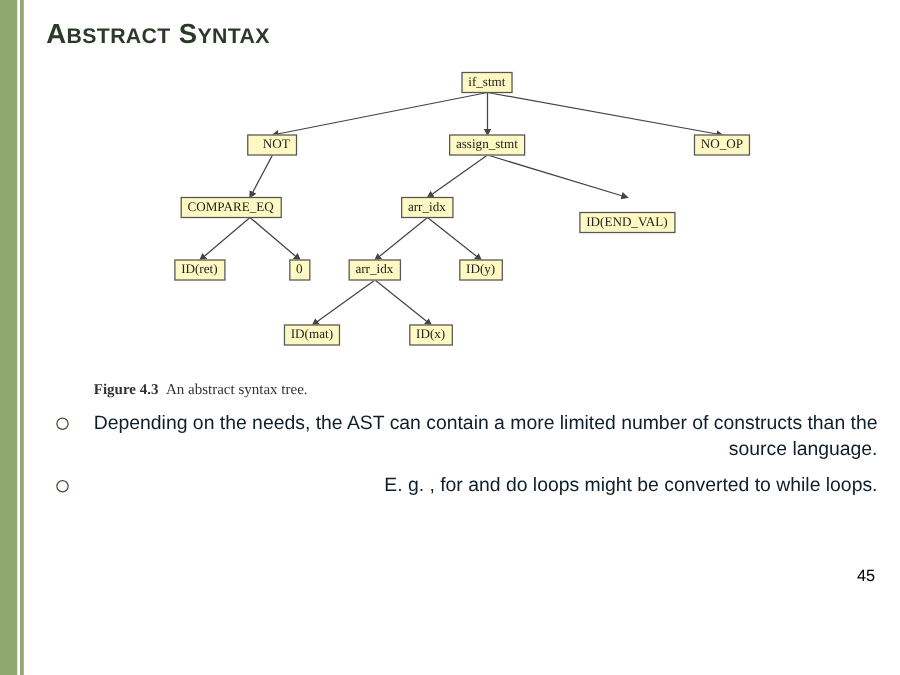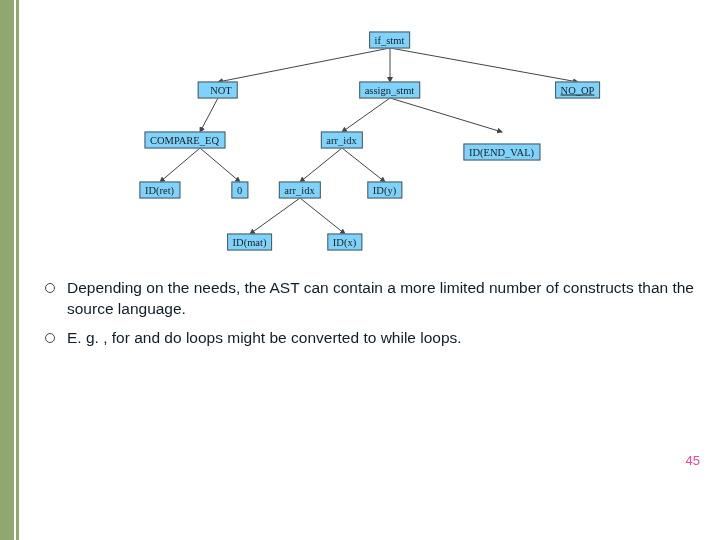--- a/index.html
+++ b/index.html
@@ -5,39 +5,43 @@
   * { box-sizing: border-box; margin: 0; padding: 0; }
   html, body { width: 720px; height: 540px; font-family: Arial, Helvetica, sans-serif; }
   body { display: flex; background: #fff; position: relative; }
   .sidebar { width: 14px; height: 100%; background: #8fa86f; flex-shrink: 0; }
   .gap { width: 2px; height: 100%; background: #fff; flex-shrink: 0; }
   .stripe { width: 3px; height: 100%; background: #8fa86f; flex-shrink: 0; }
   .content { flex: 1; padding: 14px 18px 10px 18px; position: relative; }
   .title { font-size: 22px; letter-spacing: 0.3px; color: #2c3a2a; font-weight: bold; }
   .title .smallcap { font-size: 17px; vertical-align: baseline; }
   .tree-area { position: relative; width: 560px; height: 250px; margin: 10px auto 4px auto; }
-  .node { position: absolute; font-family: "Times New Roman", serif; font-size: 10.5px; color: #222; border: 1px solid #555; padding: 2px 5px; background: #7dd3fc; white-space: nowrap; transform: translate(-50%, -50%); }
+  .node { position: absolute; font-family: "Times New Roman", serif; font-size: 10.5px; color: #222; border: 1px solid #555; padding: 2px 5px; background: #fef9c3; white-space: nowrap; transform: translate(-50%, -50%); }
   .caption-row { font-family: "Times New Roman", serif; font-size: 12px; color: #333; margin-left: 38px; margin-top: 0; }
   .caption-row b { font-weight: bold; }
-  .bullets { list-style: none; margin-top: 0; margin-left: 4px; }
+  .bullets { list-style: none; margin-top: 10px; margin-left: 4px; text-align: right; }
   .bullets li { position: relative; padding-left: 26px; font-size: 15.5px; line-height: 1.35; color: #0f1e2b; margin-bottom: 8px; font-family: Arial, sans-serif; }
   .bullets li::before { content: ""; position: absolute; left: 4px; top: 5px; width: 8px; height: 8px; border: 1.7px solid #3c4f3a; border-radius: 50%; }
   .bullets em { font-style: italic; }
-  .pagenum { position: absolute; right: 20px; bottom: 72px; font-size: 13px; color: #ec4899; font-family: Arial, sans-serif; }
+  .pagenum { position: absolute; right: 20px; bottom: 72px; font-size: 13px; color: #000000; font-family: Arial, sans-serif; }
   svg.edges { position: absolute; left: 0; top: 0; width: 560px; height: 250px; }
 </style>
 </head>
 <body>
 
 <div class="sidebar"></div>
 <div class="gap"></div>
 <div class="stripe"></div>
 
 <div class="content">
 
+  <div class="title">
+    <span>A</span><span class="smallcap">BSTRACT</span>
+    <span>S</span><span class="smallcap">YNTAX</span>
+  </div>
 
   <div class="tree-area">
     <svg class="edges">
       <defs>
         <marker id="ah" markerWidth="6" markerHeight="6" refX="5" refY="3" orient="auto">
           <path d="M0,0 L6,3 L0,6 Z" fill="#444"></path>
         </marker>
       </defs>
 
       <line x1="300" y1="24" x2="128" y2="58" stroke="#444" stroke-width="1" marker-end="url(#ah)"></line>
@@ -55,35 +59,38 @@
       <line x1="252" y1="124" x2="210" y2="158" stroke="#444" stroke-width="1" marker-end="url(#ah)"></line>
       <line x1="252" y1="124" x2="295" y2="158" stroke="#444" stroke-width="1" marker-end="url(#ah)"></line>
 
       <line x1="210" y1="174" x2="160" y2="210" stroke="#444" stroke-width="1" marker-end="url(#ah)"></line>
       <line x1="210" y1="174" x2="255" y2="210" stroke="#444" stroke-width="1" marker-end="url(#ah)"></line>
     </svg>
 
     <div class="node" style="left:300px; top:16px;">if_stmt</div>
     <div class="node" style="left:128px; top:66px;padding-left:12px;">NOT</div>
     <div class="node" style="left:300px; top:66px;">assign_stmt</div>
-    <div class="node" style="left:488px; top:66px;text-decoration:underline;">NO_OP</div>
+    <div class="node" style="left:488px; top:66px;">NO_OP</div>
 
     <div class="node" style="left:95px; top:116px;">COMPARE_EQ</div>
     <div class="node" style="left:252px; top:116px;">arr_idx</div>
     <div class="node" style="left:412px; top:116px;margin-top:12px;">ID(END_VAL)</div>
 
     <div class="node" style="left:70px; top:166px;">ID(ret)</div>
     <div class="node" style="left:150px; top:166px;">0</div>
     <div class="node" style="left:210px; top:166px;">arr_idx</div>
     <div class="node" style="left:295px; top:166px;">ID(y)</div>
 
     <div class="node" style="left:160px; top:218px;font-family:Liberation Serif, serif;">ID(mat)</div>
     <div class="node" style="left:255px; top:218px;">ID(x)</div>
   </div>
 
+  <div class="caption-row">
+    <b>Figure 4.3</b>&nbsp;&nbsp;<span>An abstract syntax tree.</span>
+  </div>
 
   <ul class="bullets">
     <li>Depending on the needs, the AST can contain a more limited number of constructs than the source language.</li>
     <li>E. g. , for and do loops might be converted to while loops.</li>
   </ul>
 
   <div class="pagenum">45</div>
 
 </div>
 

